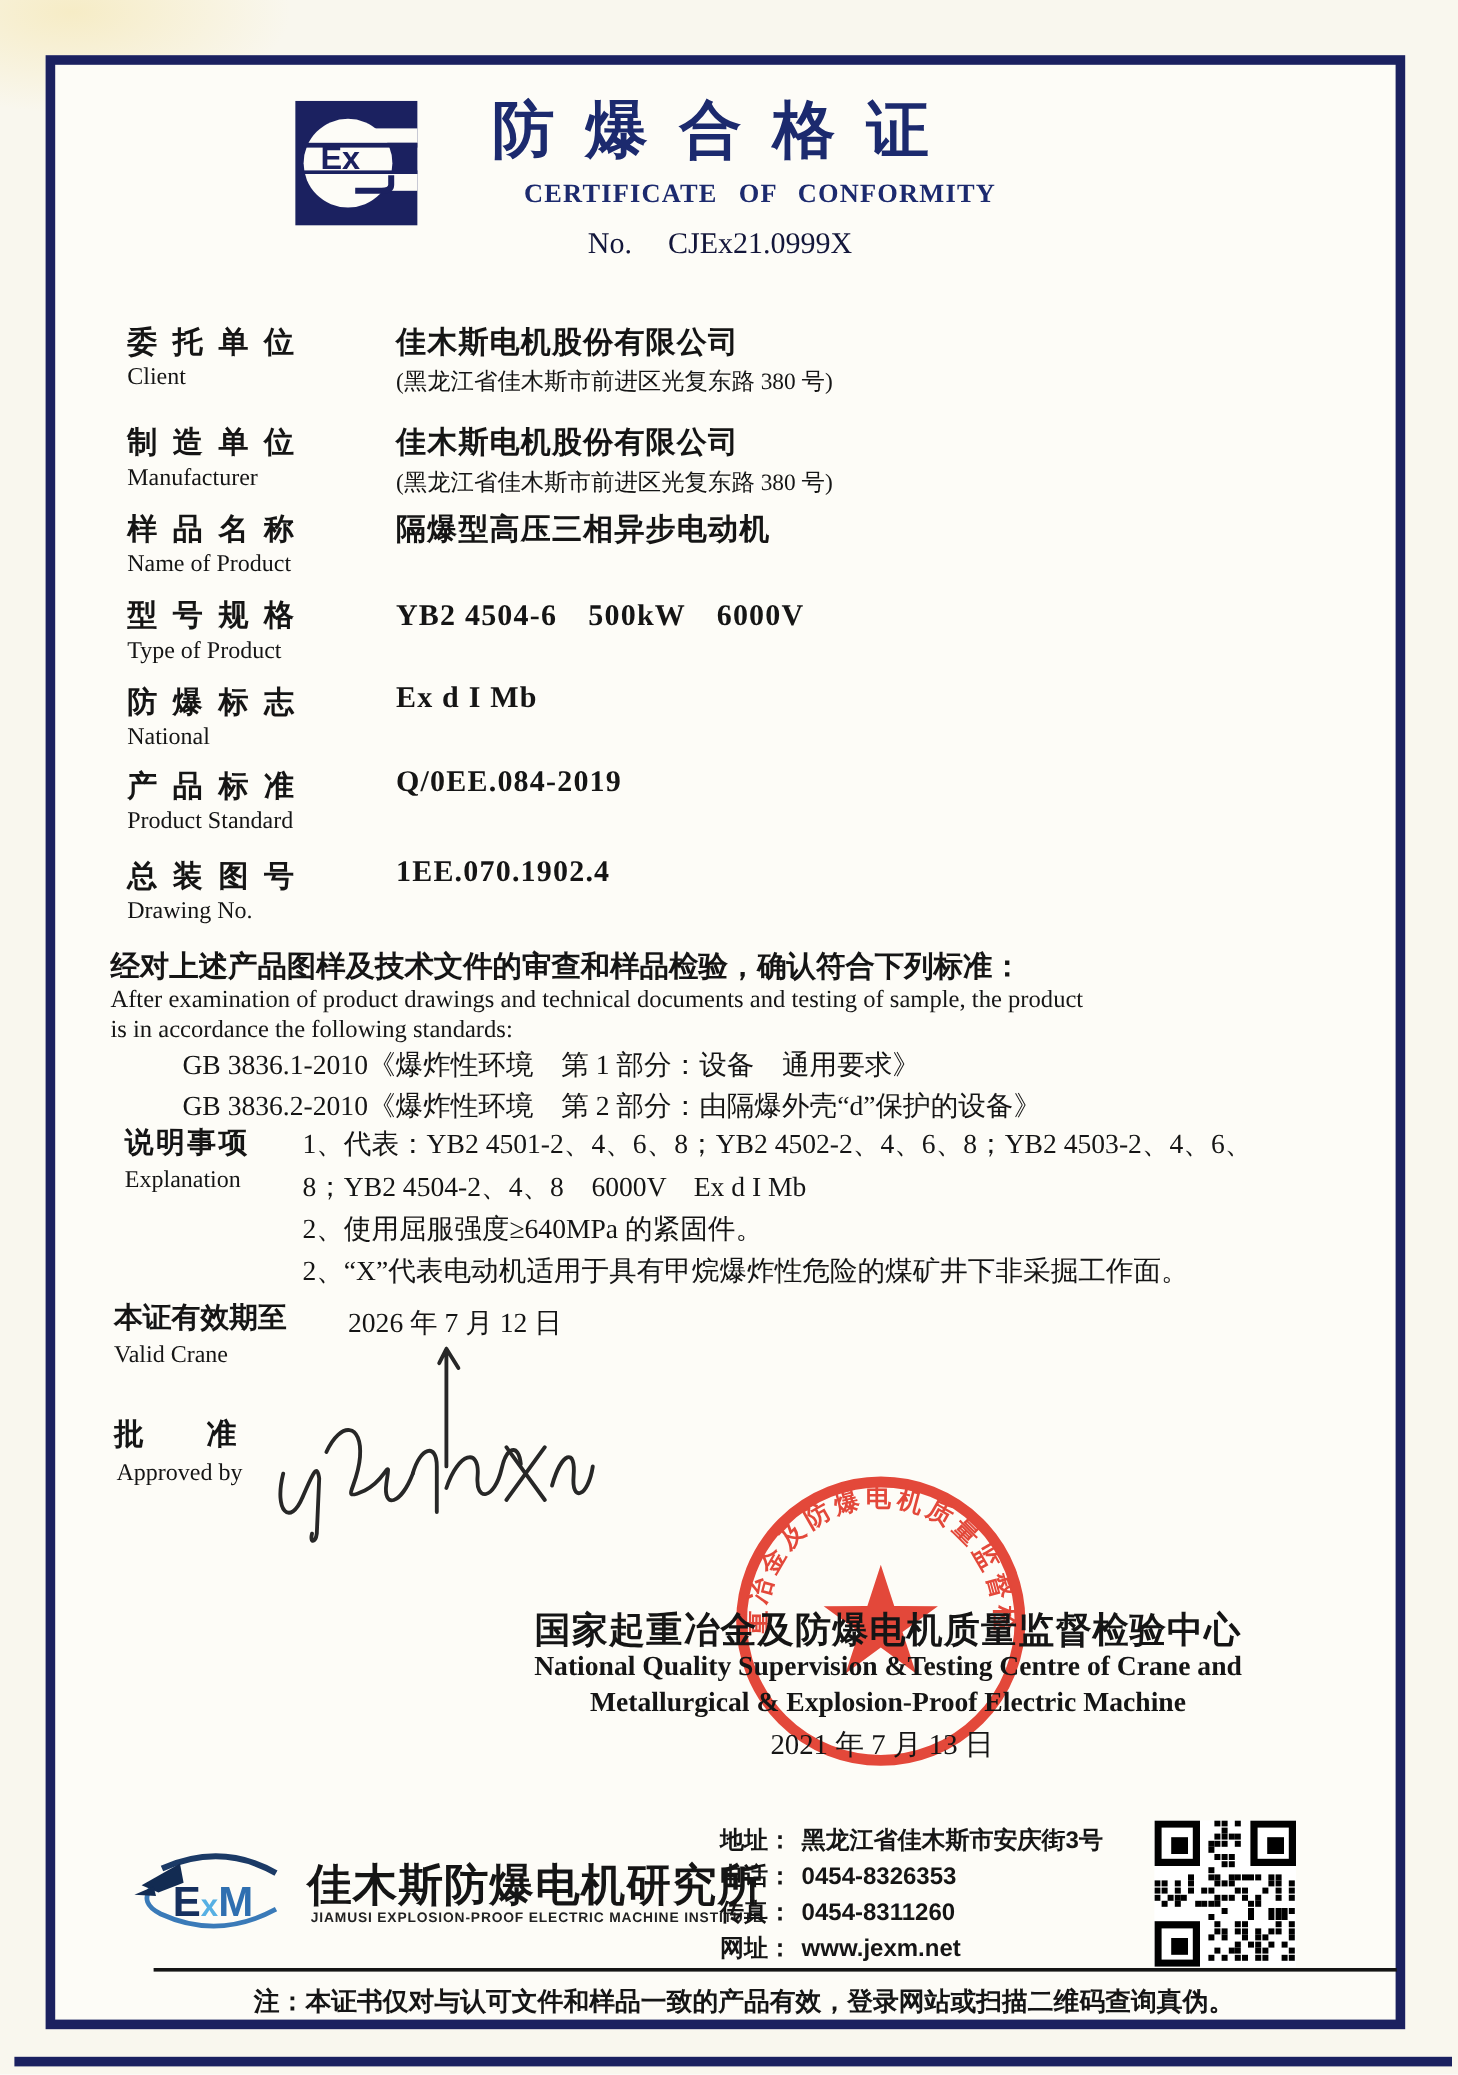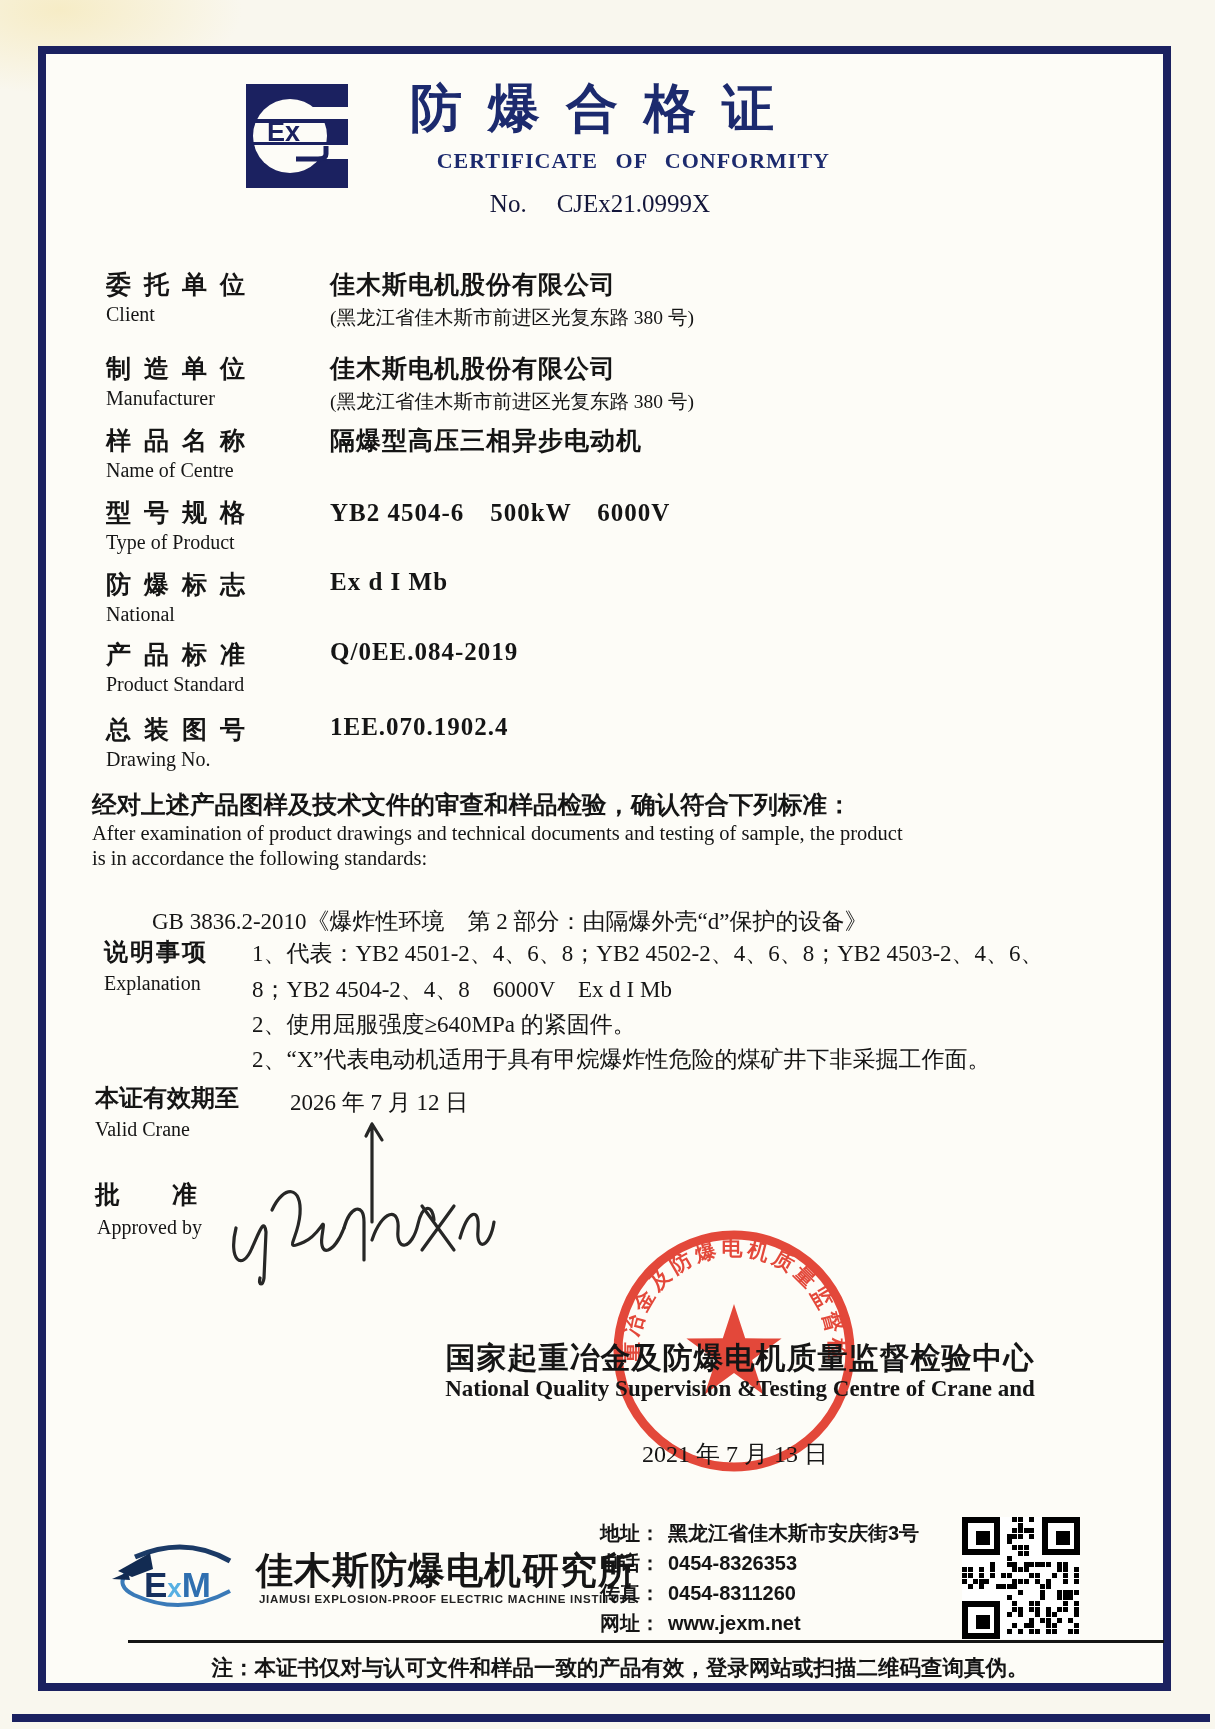--- a/index.html
+++ b/index.html
@@ -95,21 +95,21 @@
     <div class="fvalue-note">(黑龙江省佳木斯市前进区光复东路 380 号)</div>
   </div>
   <div class="fieldrow" style="top:352px">
     <div class="flabel-cn">制造单位</div>
     <div class="flabel-en">Manufacturer</div>
     <div class="fvalue-main">佳木斯电机股份有限公司</div>
     <div class="fvalue-note">(黑龙江省佳木斯市前进区光复东路 380 号)</div>
   </div>
   <div class="fieldrow" style="top:424px">
     <div class="flabel-cn">样品名称</div>
-    <div class="flabel-en">Name of Centre</div>
+    <div class="flabel-en">Name of Product</div>
     <div class="fvalue-main">隔爆型高压三相异步电动机</div>
   </div>
   <div class="fieldrow" style="top:496px">
     <div class="flabel-cn">型号规格</div>
     <div class="flabel-en">Type of Product</div>
     <div class="fvalue-main">YB2 4504-6　500kW　6000V</div>
   </div>
   <div class="fieldrow" style="top:568px">
     <div class="flabel-cn">防爆标志</div>
     <div class="flabel-en">National</div>
@@ -122,20 +122,21 @@
   </div>
   <div class="fieldrow" style="top:713px">
     <div class="flabel-cn">总装图号</div>
     <div class="flabel-en">Drawing No.</div>
     <div class="fvalue-main">1EE.070.1902.4</div>
   </div>
 
   <div class="abs s-cn">经对上述产品图样及技术文件的审查和样品检验，确认符合下列标准：</div>
   <div class="abs s-en" style="left:92px;top:822px">After examination of product drawings and technical documents and testing of sample, the product</div>
   <div class="abs s-en" style="left:92px;top:847px">is in accordance the following standards:</div>
+  <div class="abs std" style="top:872px">GB 3836.1-2010《爆炸性环境　第 1 部分：设备　通用要求》</div>
   <div class="abs std" style="top:906px">GB 3836.2-2010《爆炸性环境　第 2 部分：由隔爆外壳“d”保护的设备》</div>
 
   <div class="abs ex-label-cn">说明事项</div>
   <div class="abs ex-label-en">Explanation</div>
   <div class="abs ex-line" style="top:938px">1、代表：YB2 4501-2、4、6、8；YB2 4502-2、4、6、8；YB2 4503-2、4、6、</div>
   <div class="abs ex-line" style="top:974px">8；YB2 4504-2、4、8　6000V　Ex d I Mb</div>
   <div class="abs ex-line" style="top:1009px">2、使用屈服强度≥640MPa 的紧固件。</div>
   <div class="abs ex-line" style="top:1044px">2、“X”代表电动机适用于具有甲烷爆炸性危险的煤矿井下非采掘工作面。</div>
 
   <div class="abs v-cn">本证有效期至</div>
@@ -163,20 +164,21 @@
       <path d="M122,118 C128,96 142,92 142,112 L142,150"></path>
       <path d="M150,112 L150,14 M150,14 L160,30 M150,14 L144,26"></path>
       <path d="M150,130 C160,100 178,96 176,120 C174,142 190,140 196,114 C200,96 210,92 212,110"></path>
       <path d="M200,96 L232,140 M232,96 L200,140"></path>
       <path d="M238,128 C246,100 258,96 256,120 C254,142 268,138 272,112"></path>
     </g>
   </svg>
 
   <div class="abs i-cn">国家起重冶金及防爆电机质量监督检验中心</div>
   <div class="abs i-en" style="top:1376px">National Quality Supervision &amp;Testing Centre of Crane and</div>
+  <div class="abs i-en" style="top:1406px">Metallurgical &amp; Explosion-Proof Electric Machine</div>
   <div class="abs i-date">2021 年 7 月 13 日</div>
 
   <svg class="abs" style="left:110px;top:1543px" width="140" height="68" viewBox="0 0 140 68">
     <path d="M 25,14 Q 75,-8 120,18" fill="none" stroke="#1b3a66" stroke-width="5"></path>
     <path d="M 120,48 Q 72,74 24,52 Q 6,43 16,30" fill="none" stroke="#3a7ab8" stroke-width="4"></path>
     <path d="M 8,28 L 40,10 L 43,26 L 22,34 Z" fill="#122b52"></path>
     <path d="M 2,36 L 18,29 L 20,37 Z" fill="#122b52"></path>
     <text x="34" y="54" font-family="Liberation Sans, sans-serif" font-size="35" font-weight="bold">
       <tspan fill="#16305e">E</tspan><tspan fill="#57b0e3" font-size="26">x</tspan><tspan fill="#2f6fb0">M</tspan>
     </text>

